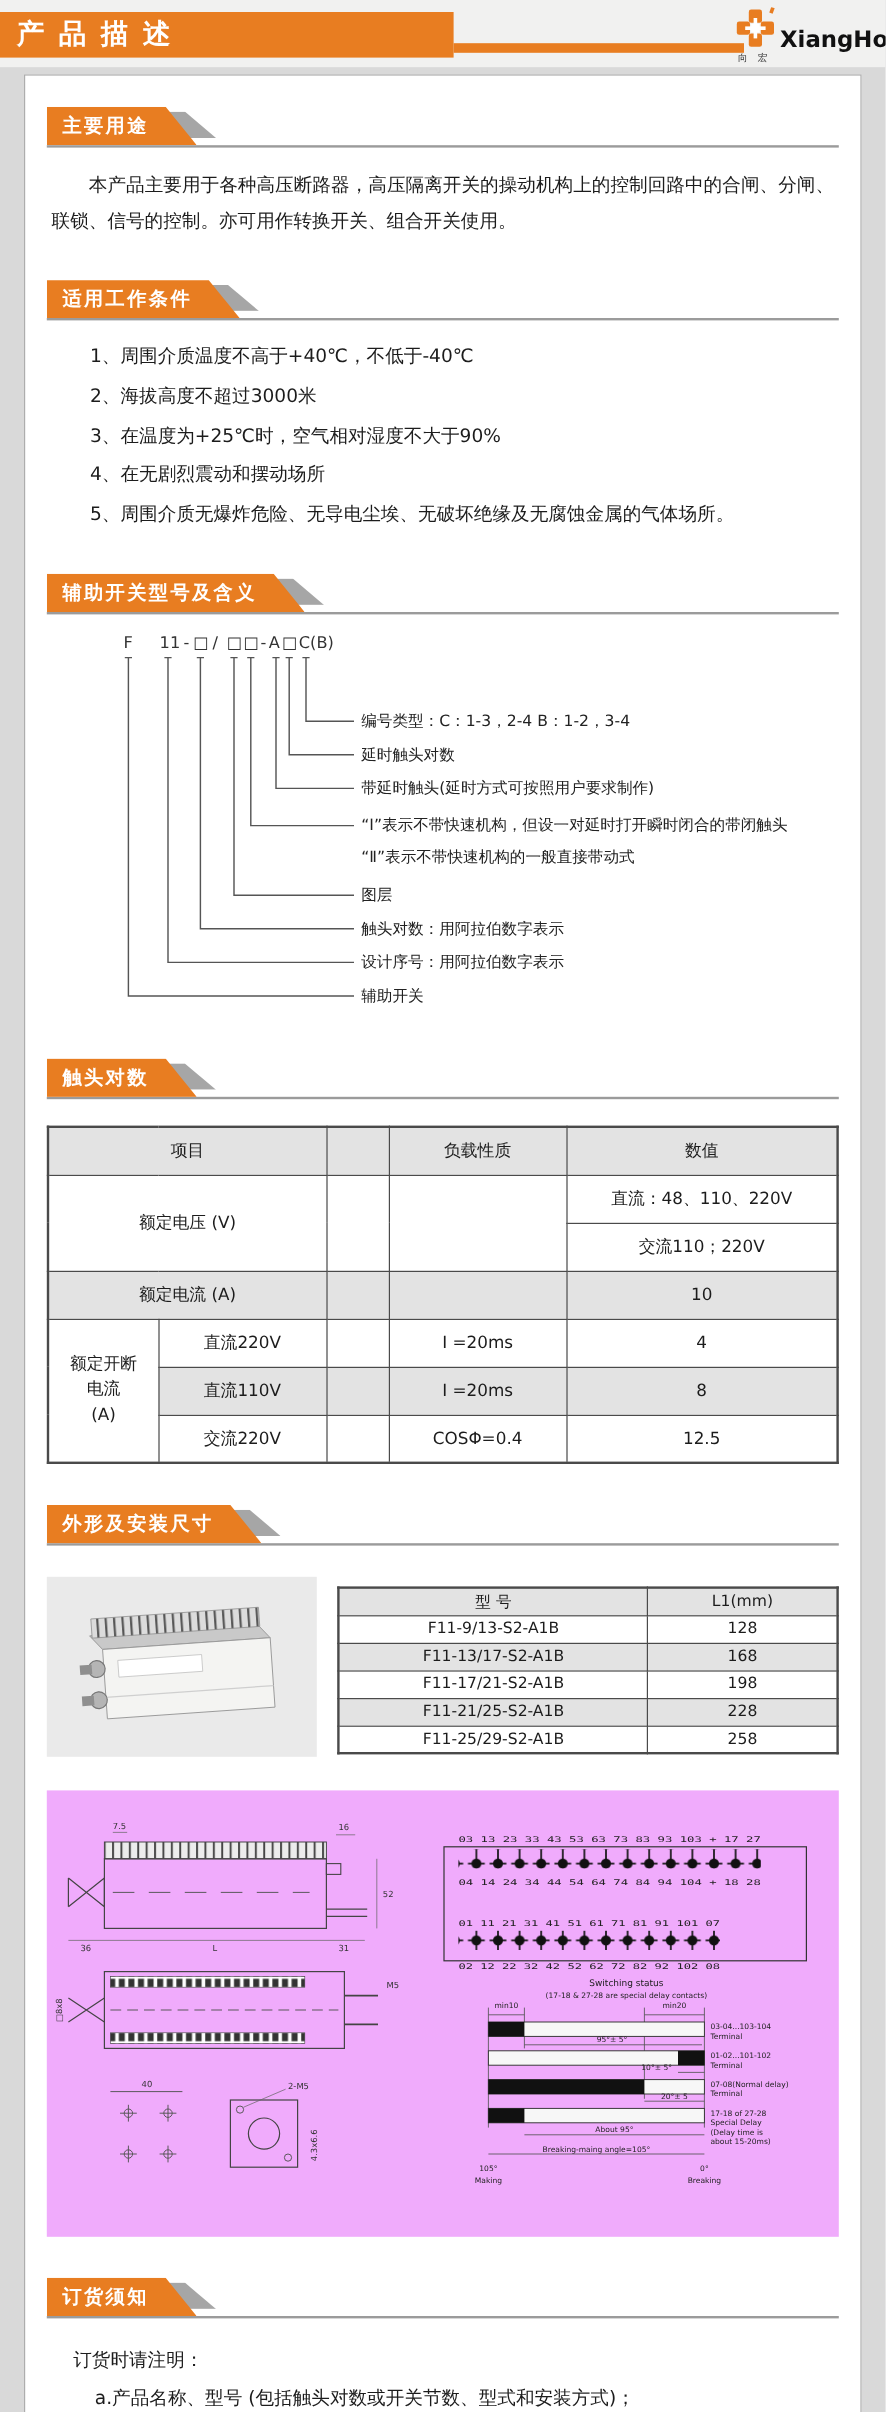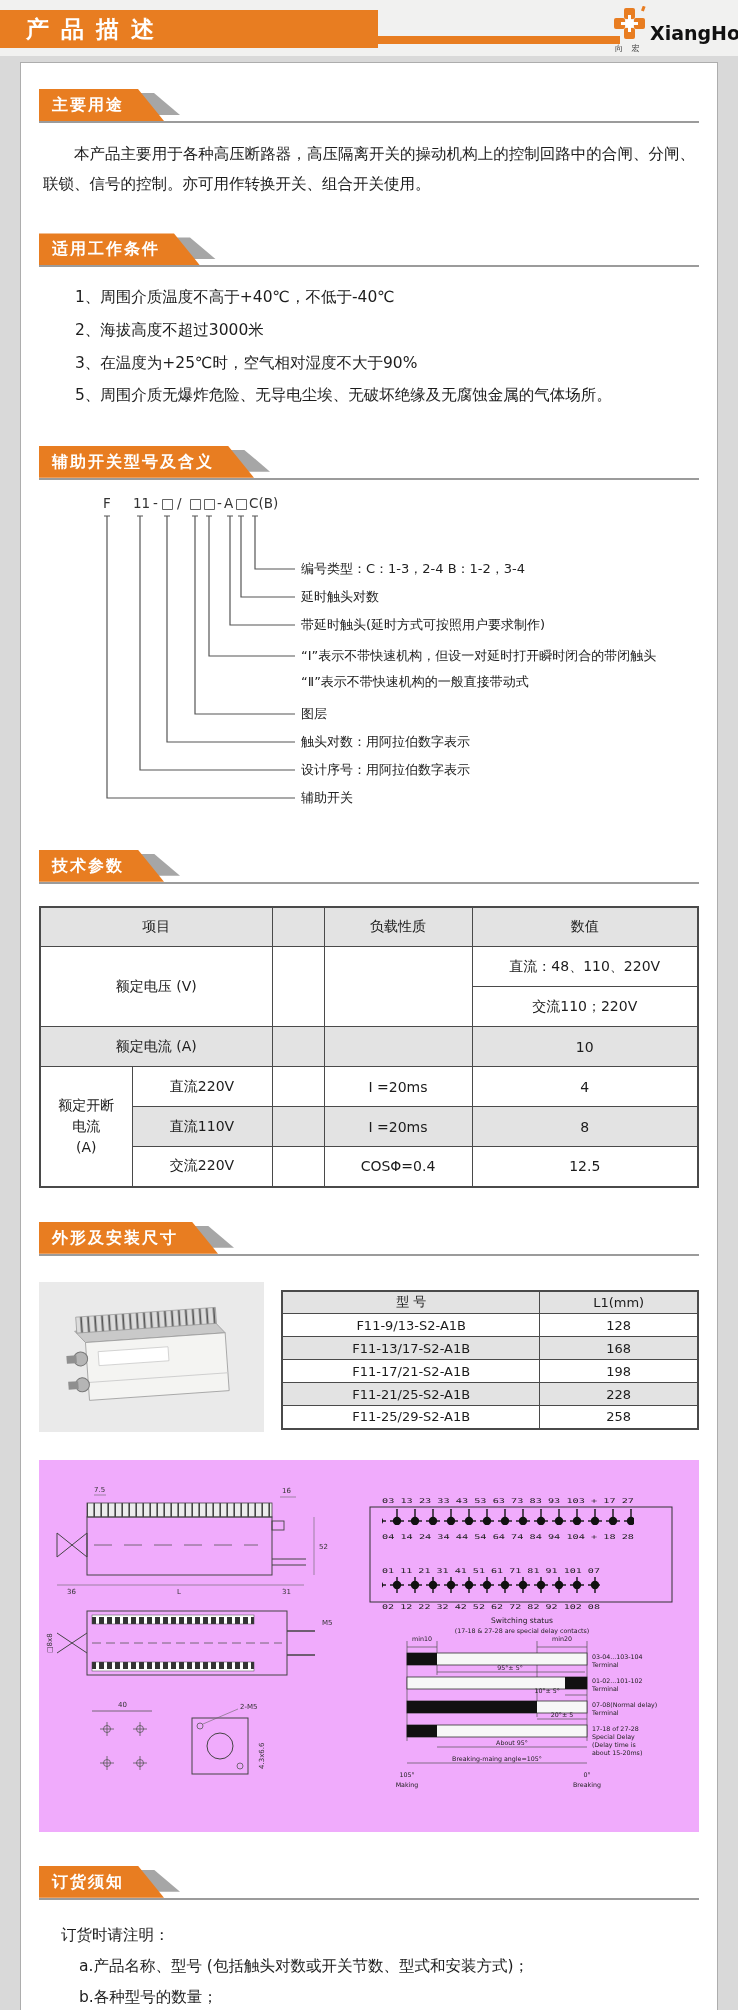--- a/index.html
+++ b/index.html
@@ -9,21 +9,21 @@
     font-family:"DejaVu Sans","Liberation Sans",sans-serif;
     color:#1c1c1c;
   }
   .page { width:738px; min-height:2010px; position:relative; }
 
   
   .hdr { position:relative; height:56px; background:#f1f1f0; }
   .hdr-title {
     position:absolute; left:0; top:10px; width:378px; height:38px;
     background:#e87d21; color:#fff; font-size:23px; font-weight:bold;
-    letter-spacing:12px; line-height:38px; padding-left:26px;
+    letter-spacing:12px; line-height:38px; padding-left:14px;
   }
   .hdr-strip { position:absolute; left:378px; top:36px; width:242px; height:8px; background:#e87d21; }
   .logo { position:absolute; right:8px; top:3px; width:118px; height:52px; }
   .logo-icon { position:absolute; left:0; top:3px; }
   .logo-cn { position:absolute; left:3px; top:40px; font-size:8px; letter-spacing:3px; color:#333; white-space:nowrap; }
   .logo-en { position:absolute; left:38px; top:19px; font-size:19px; font-weight:bold; color:#111; white-space:nowrap; }
 
   
   .card {
     margin:6px 20px 20px 20px; background:#fff;
@@ -136,20 +136,21 @@
         <div class="tab-line"></div>
         <div class="tab-outer">
           <div class="tab-shadow"></div>
           <div class="tab">适用工作条件</div>
         </div>
       </div>
       <ul class="cond-list">
         <li>1、周围介质温度不高于+40℃，不低于-40℃</li>
         <li>2、海拔高度不超过3000米</li>
         <li>3、在温度为+25℃时，空气相对湿度不大于90%</li>
+        <li>4、在无剧烈震动和摆动场所</li>
         <li>5、周围介质无爆炸危险、无导电尘埃、无破坏绝缘及无腐蚀金属的气体场所。</li>
       </ul>
     </div>
 
     <div class="sec">
       <div class="tab-row">
         <div class="tab-line"></div>
         <div class="tab-outer">
           <div class="tab-shadow"></div>
           <div class="tab">辅助开关型号及含义</div>
@@ -184,21 +185,21 @@
         <text x="238" y="280">设计序号：用阿拉伯数字表示</text>
         <text x="238" y="308">辅助开关</text>
       </svg>
     </div>
 
     <div class="sec">
       <div class="tab-row">
         <div class="tab-line"></div>
         <div class="tab-outer">
           <div class="tab-shadow"></div>
-          <div class="tab">技术参数</div>
+          <div class="tab">触头对数</div>
         </div>
       </div>
 
       <table class="tech">
         <colgroup>
             <col style="width:92px">
             <col style="width:140px">
             <col style="width:52px">
             <col style="width:148px">
             <col>

